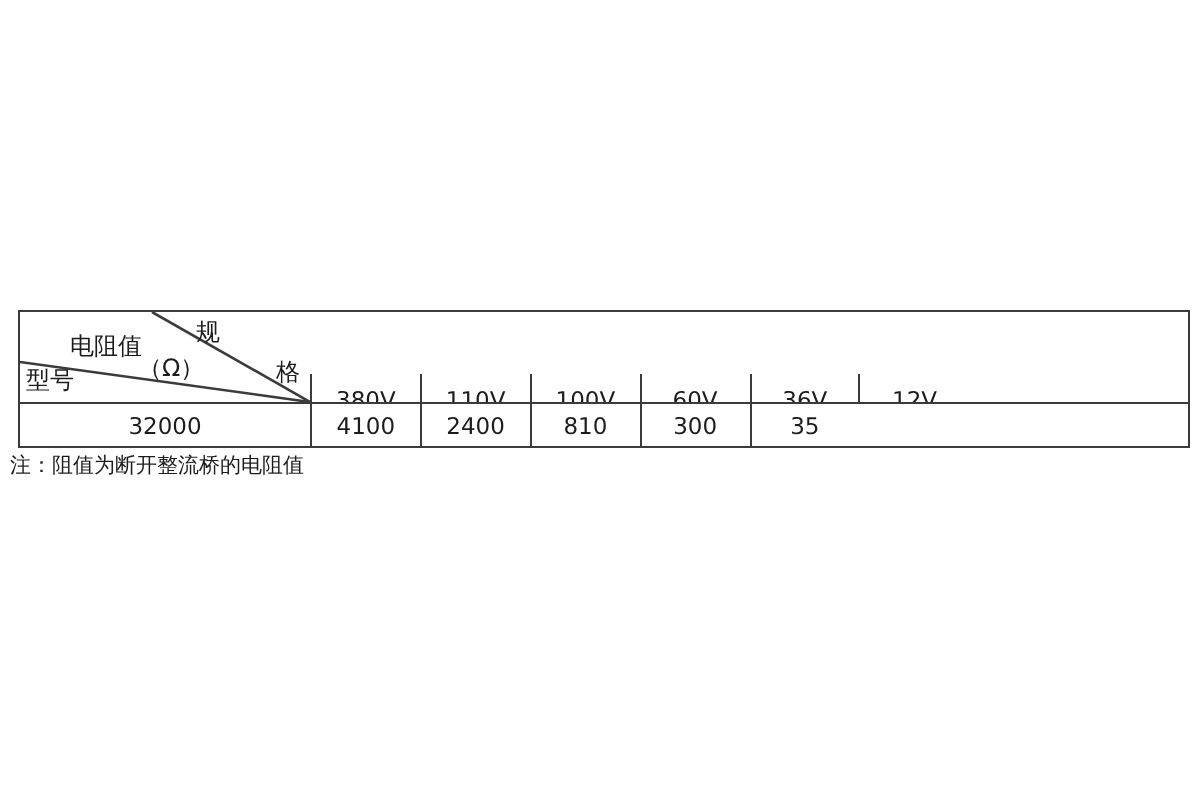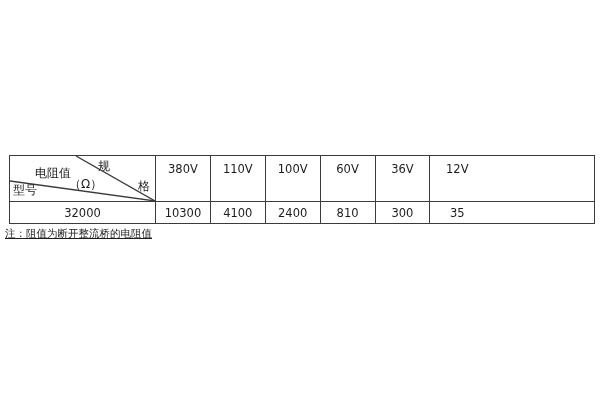--- a/index.html
+++ b/index.html
@@ -24,41 +24,41 @@
   }
   .row { display: grid; grid-template-columns: 145px repeat(8, 1fr); }
   .header-row { height: 45px; }
   .data-row { height: 22px; border-top: 1.5px solid #3b3b3b; }
   .cell { border-left: 1.5px solid #3b3b3b; overflow: hidden; }
   .cell:first-child { border-left: none; }
   .volt-cell {
     display: flex; justify-content: center; align-items: flex-start;
     padding-top: 6px;
     font-size: 11.5px;
+    margin-top: 31px;
   }
   .value-cell, .model-cell {
     display: flex; justify-content: center; align-items: center;
     font-size: 11.5px;
   }
   .corner-cell { position: relative; }
   .corner-cell svg { position: absolute; left: 0; top: 0; width: 100%; height: 100%; display: block; }
   .corner-cell span { position: absolute; font-size: 12px; line-height: 1; white-space: nowrap; }
   .lbl-spec1  { left: 88px;  top: 4px;  }
   .lbl-spec2  { left: 128px; top: 24px; }
   .lbl-value  { left: 25px;  top: 11px; }
   .lbl-unit   { left: 59px;  top: 22px; }
   .lbl-model  { left: 3px;   top: 28px; }
   .note {
     position: absolute;
     left: 5px; top: 227px;
     font-size: 10.5px;
     line-height: 1.2;
     color: #1c1c1c;
     white-space: nowrap;
-    text-decoration: underline;
   }
 </style>
 </head>
 <body>
 
 <div class="canvas">
 
   <div class="spec-table">
 
     <div class="row header-row">
@@ -76,21 +76,20 @@
       <div class="cell volt-cell">380V</div>
       <div class="cell volt-cell">110V</div>
       <div class="cell volt-cell">100V</div>
       <div class="cell volt-cell">60V</div>
       <div class="cell volt-cell">36V</div>
       <div class="cell volt-cell">12V</div>
     </div>
 
     <div class="row data-row">
       <div class="cell value-cell">32000</div>
-      <div class="cell value-cell">10300</div>
       <div class="cell value-cell">4100</div>
       <div class="cell value-cell">2400</div>
       <div class="cell value-cell">810</div>
       <div class="cell value-cell">300</div>
       <div class="cell value-cell">35</div>
     </div>
 
   </div>
 
   <div class="note">注：阻值为断开整流桥的电阻值</div>

